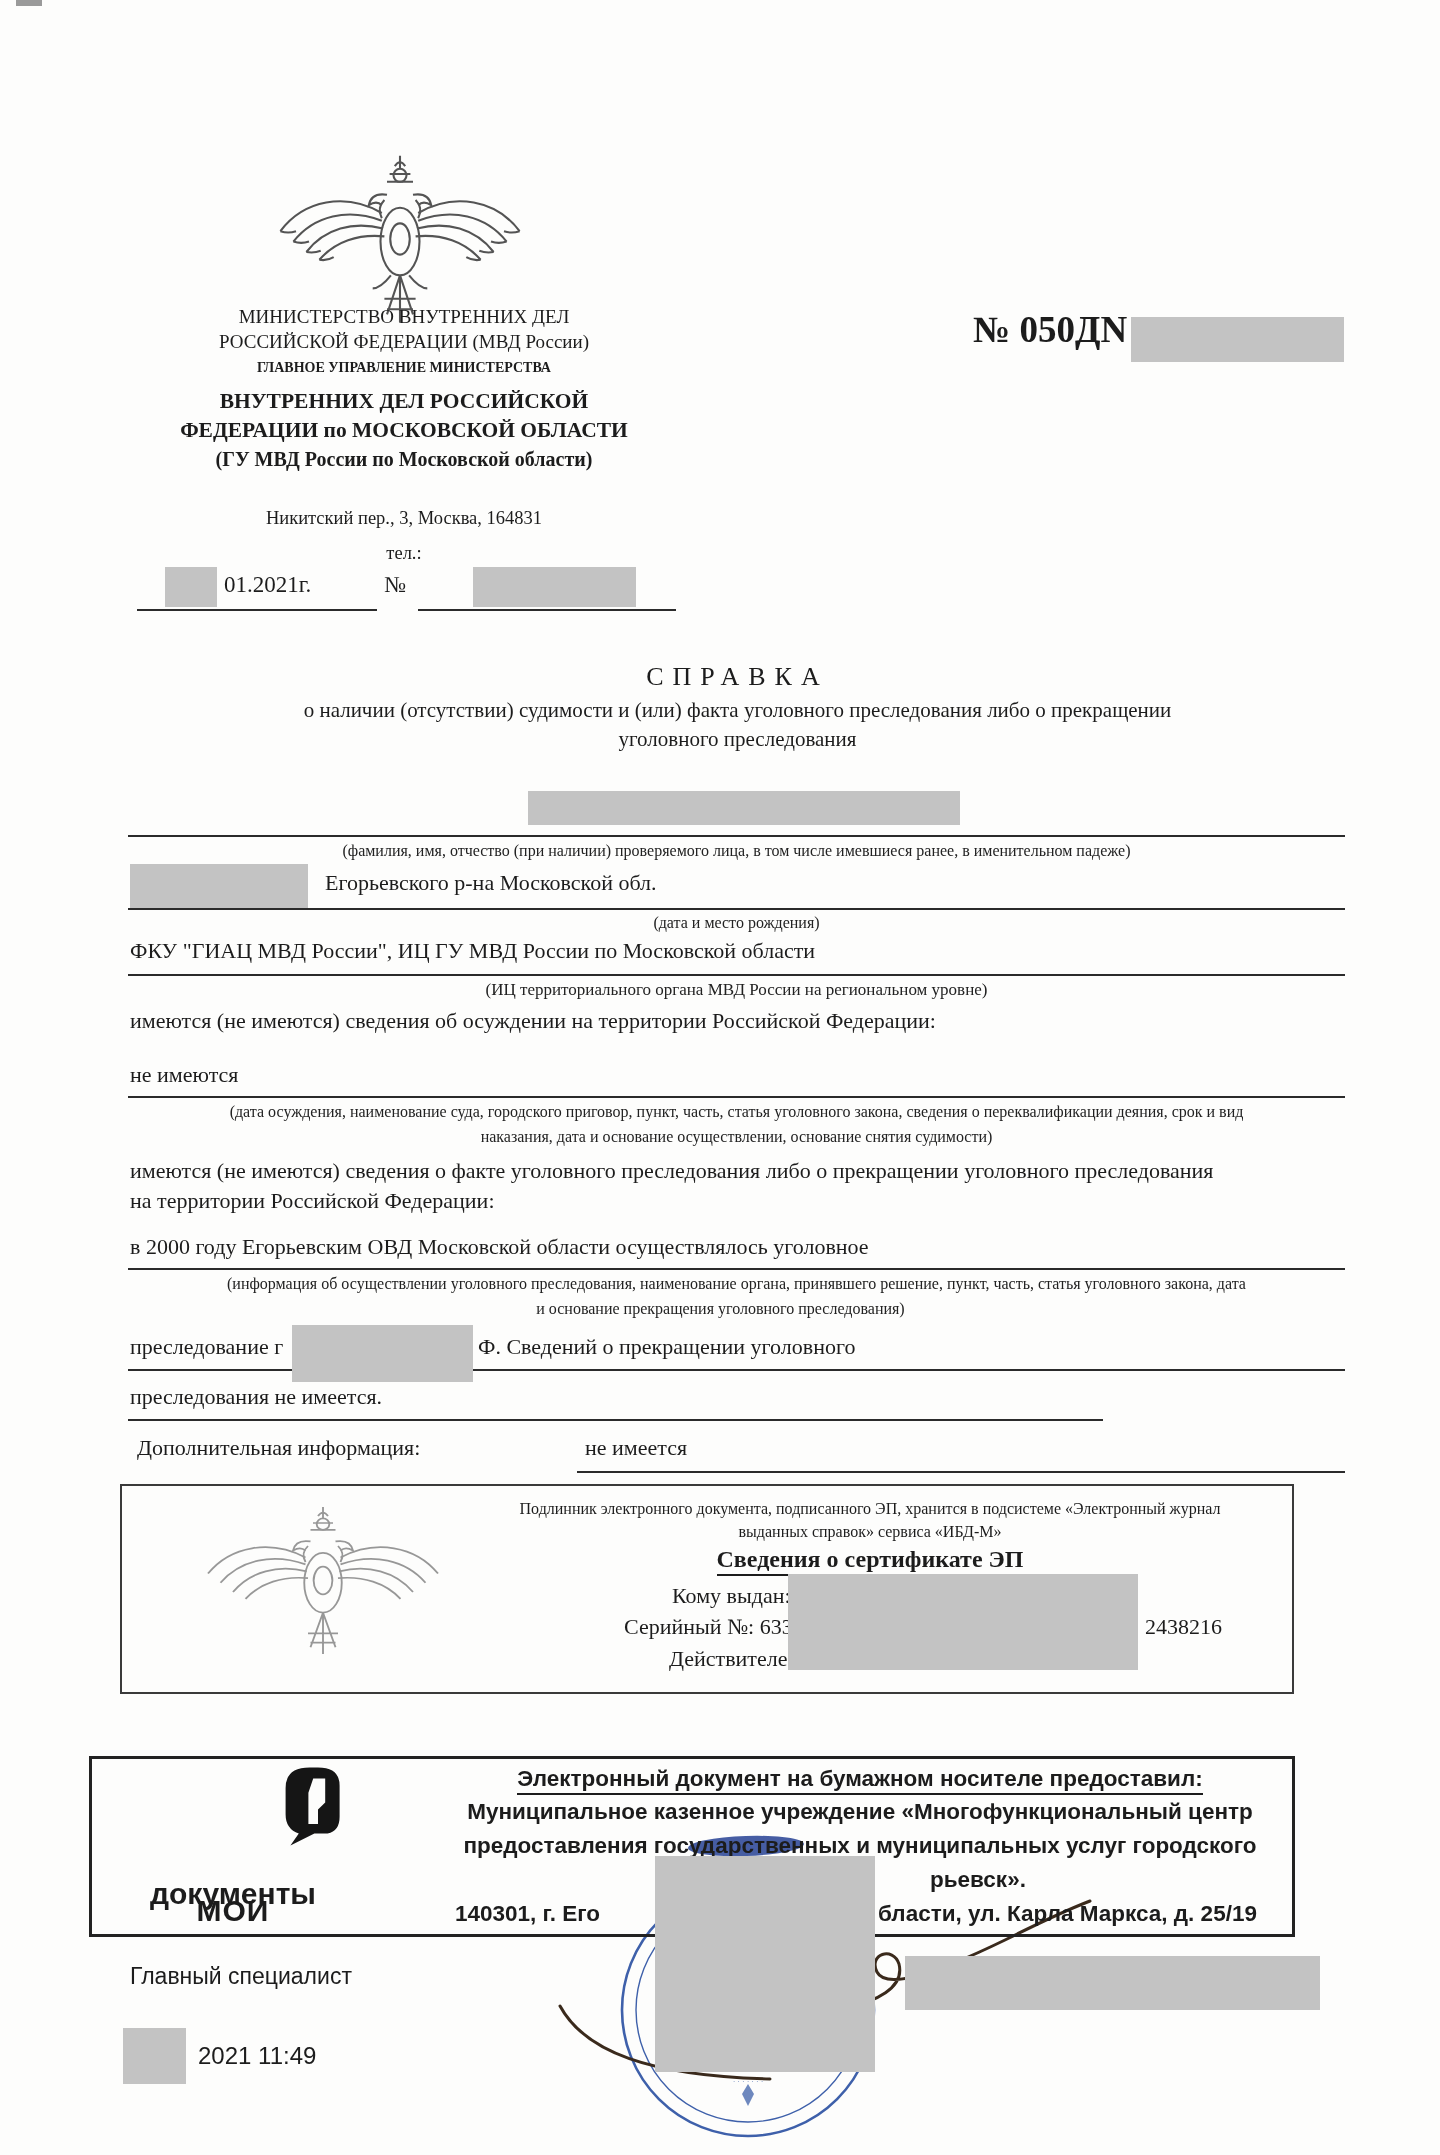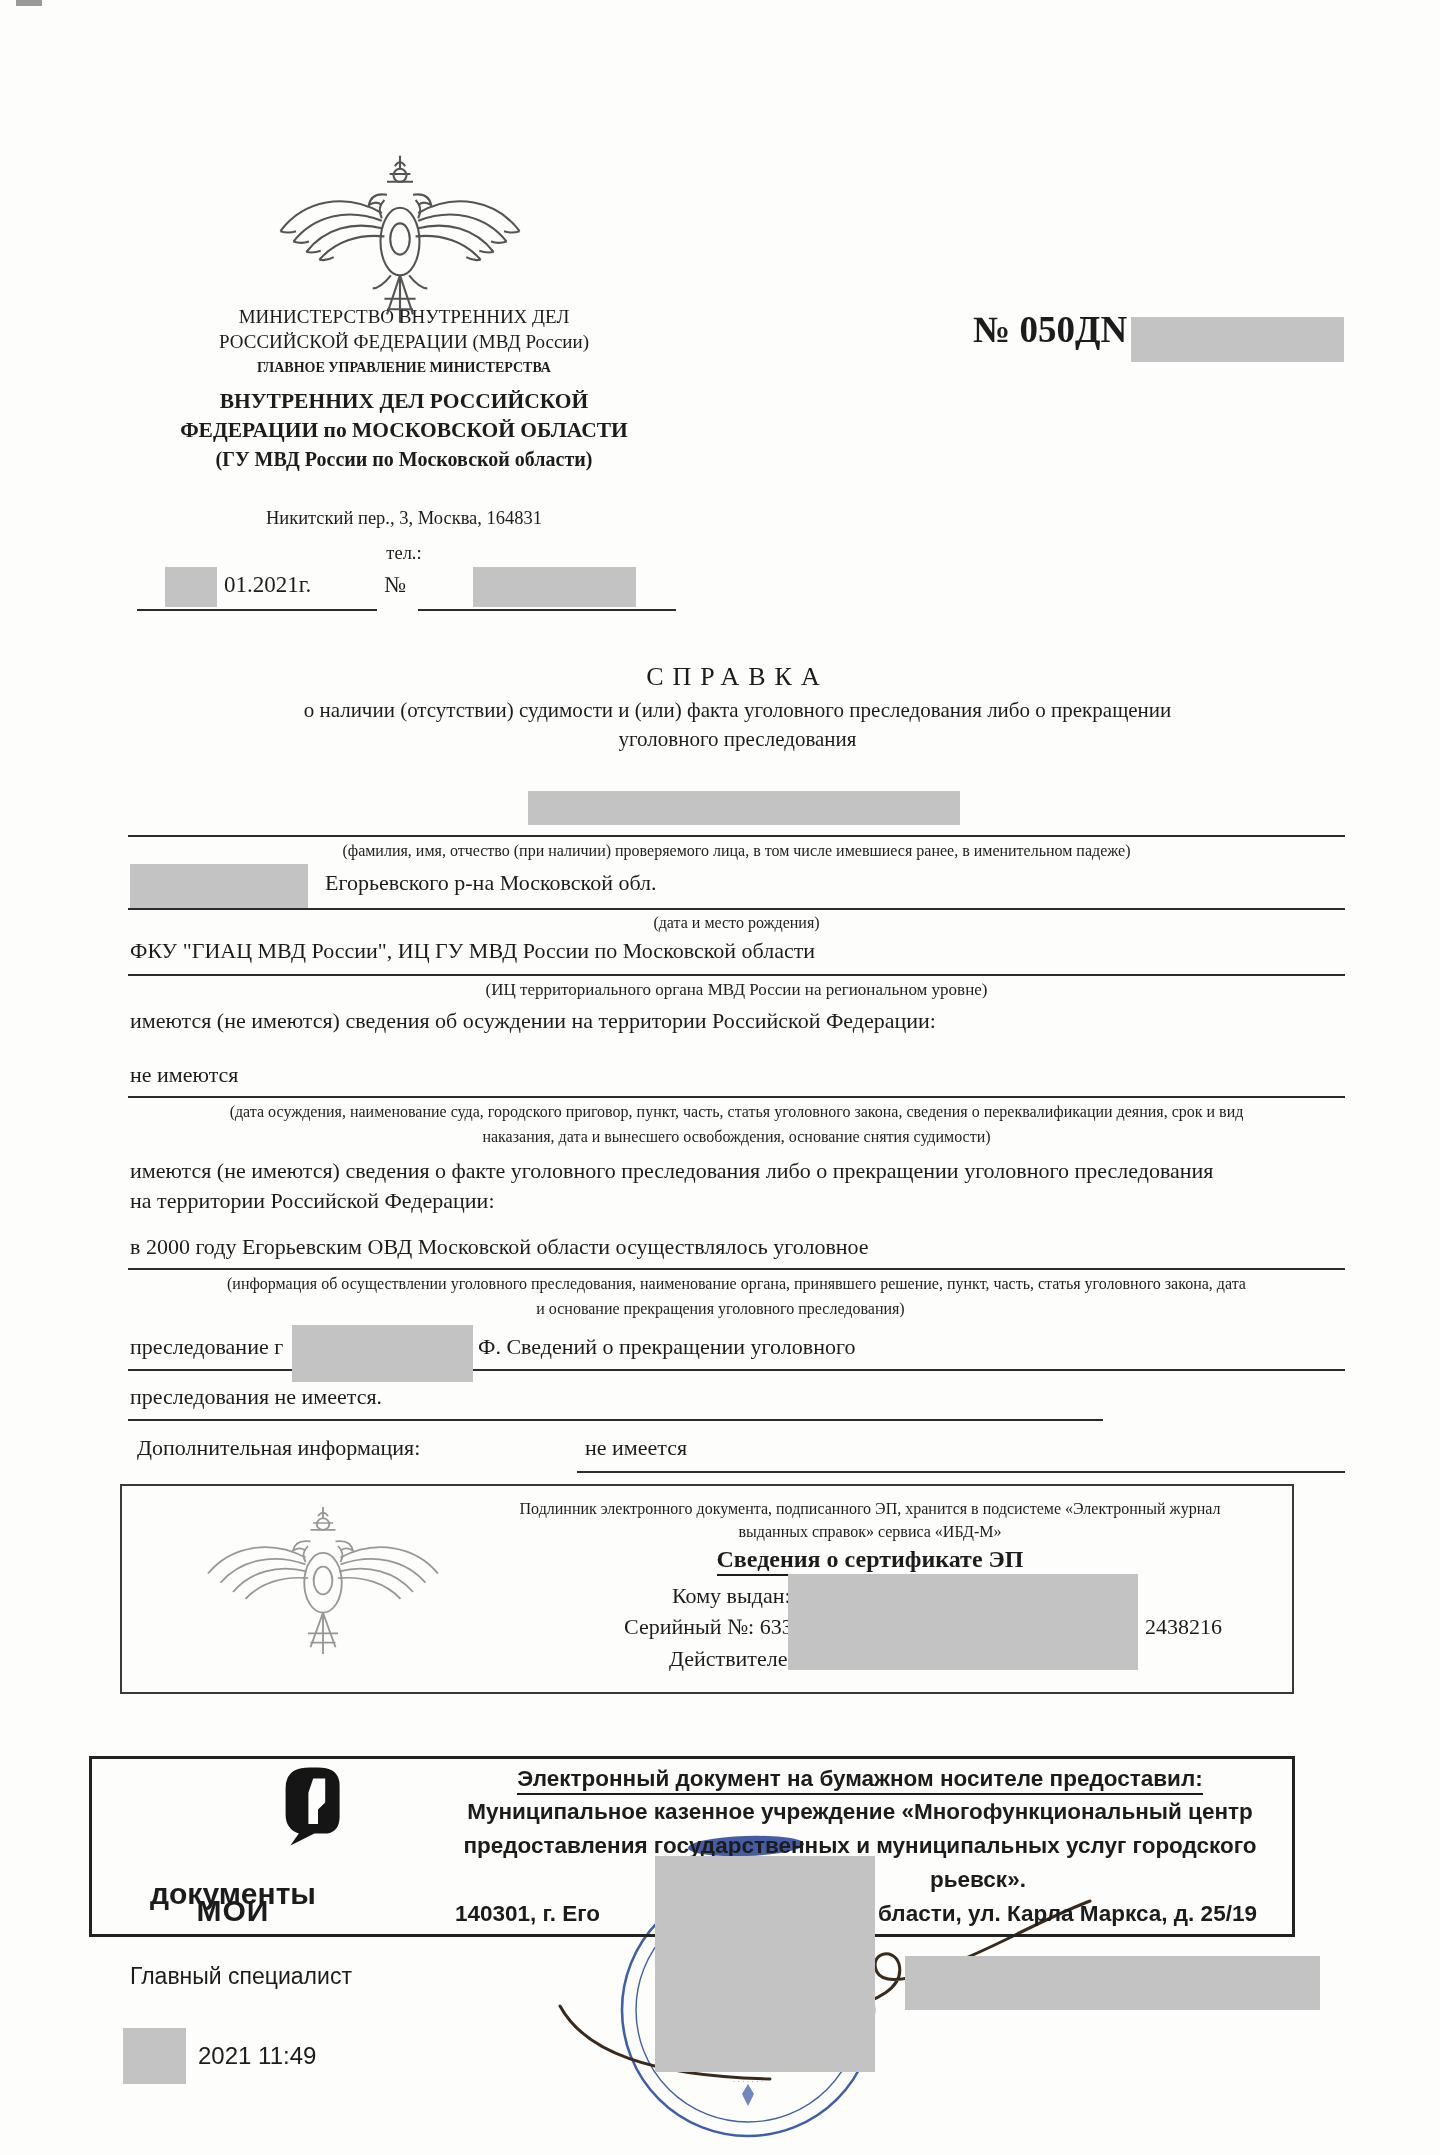--- a/index.html
+++ b/index.html
@@ -101,21 +101,21 @@
   <div class="abs ctr z3 cap" style="left:128px;top:914px;width:1217px;">(дата и место рождения)</div>
 
   <div class="abs z3 body-t" style="left:130px;top:938px;">ФКУ "ГИАЦ МВД России", ИЦ ГУ МВД России по Московской области</div>
   <div class="hr" style="left:128px;top:974px;width:1217px;"></div>
   <div class="abs ctr z3 cap" style="left:128px;top:980px;width:1217px;font-size:17px;">(ИЦ территориального органа МВД России на региональном уровне)</div>
 
   <div class="abs z3 body-t" style="left:130px;top:1008px;">имеются (не имеются) сведения об осуждении на территории Российской Федерации:</div>
   <div class="abs z3 body-t" style="left:130px;top:1062px;">не имеются</div>
   <div class="hr" style="left:128px;top:1096px;width:1217px;"></div>
   <div class="abs ctr z3 cap" style="left:128px;top:1103px;width:1217px;">(дата осуждения, наименование суда, городского приговор, пункт, часть, статья уголовного закона, сведения о переквалификации деяния, срок и вид</div>
-  <div class="abs ctr z3 cap" style="left:128px;top:1128px;width:1217px;">наказания, дата и вынесшего освобождения, основание снятия судимости)</div>
+  <div class="abs ctr z3 cap" style="left:128px;top:1128px;width:1217px;">наказания, дата и основание осуществлении, основание снятия судимости)</div>
 
   <div class="abs z3 body-t" style="left:130px;top:1158px;">имеются (не имеются) сведения о факте уголовного преследования либо о прекращении уголовного преследования</div>
   <div class="abs z3 body-t" style="left:130px;top:1188px;">на территории Российской Федерации:</div>
   <div class="abs z3 body-t" style="left:130px;top:1234px;">в 2000 году Егорьевским ОВД Московской области осуществлялось уголовное</div>
   <div class="hr" style="left:128px;top:1268px;width:1217px;"></div>
   <div class="abs ctr z3 cap" style="left:128px;top:1275px;width:1217px;">(информация об осуществлении уголовного преследования, наименование органа, принявшего решение, пункт, часть, статья уголовного закона, дата</div>
   <div class="abs ctr z3 cap" style="left:112px;top:1300px;width:1217px;">и основание прекращения уголовного преследования)</div>
 
   <div class="abs z3 body-t" style="left:130px;top:1334px;">преследование г</div>
   <div class="abs z3 body-t" style="left:478px;top:1334px;">Ф. Сведений о прекращении уголовного</div>

